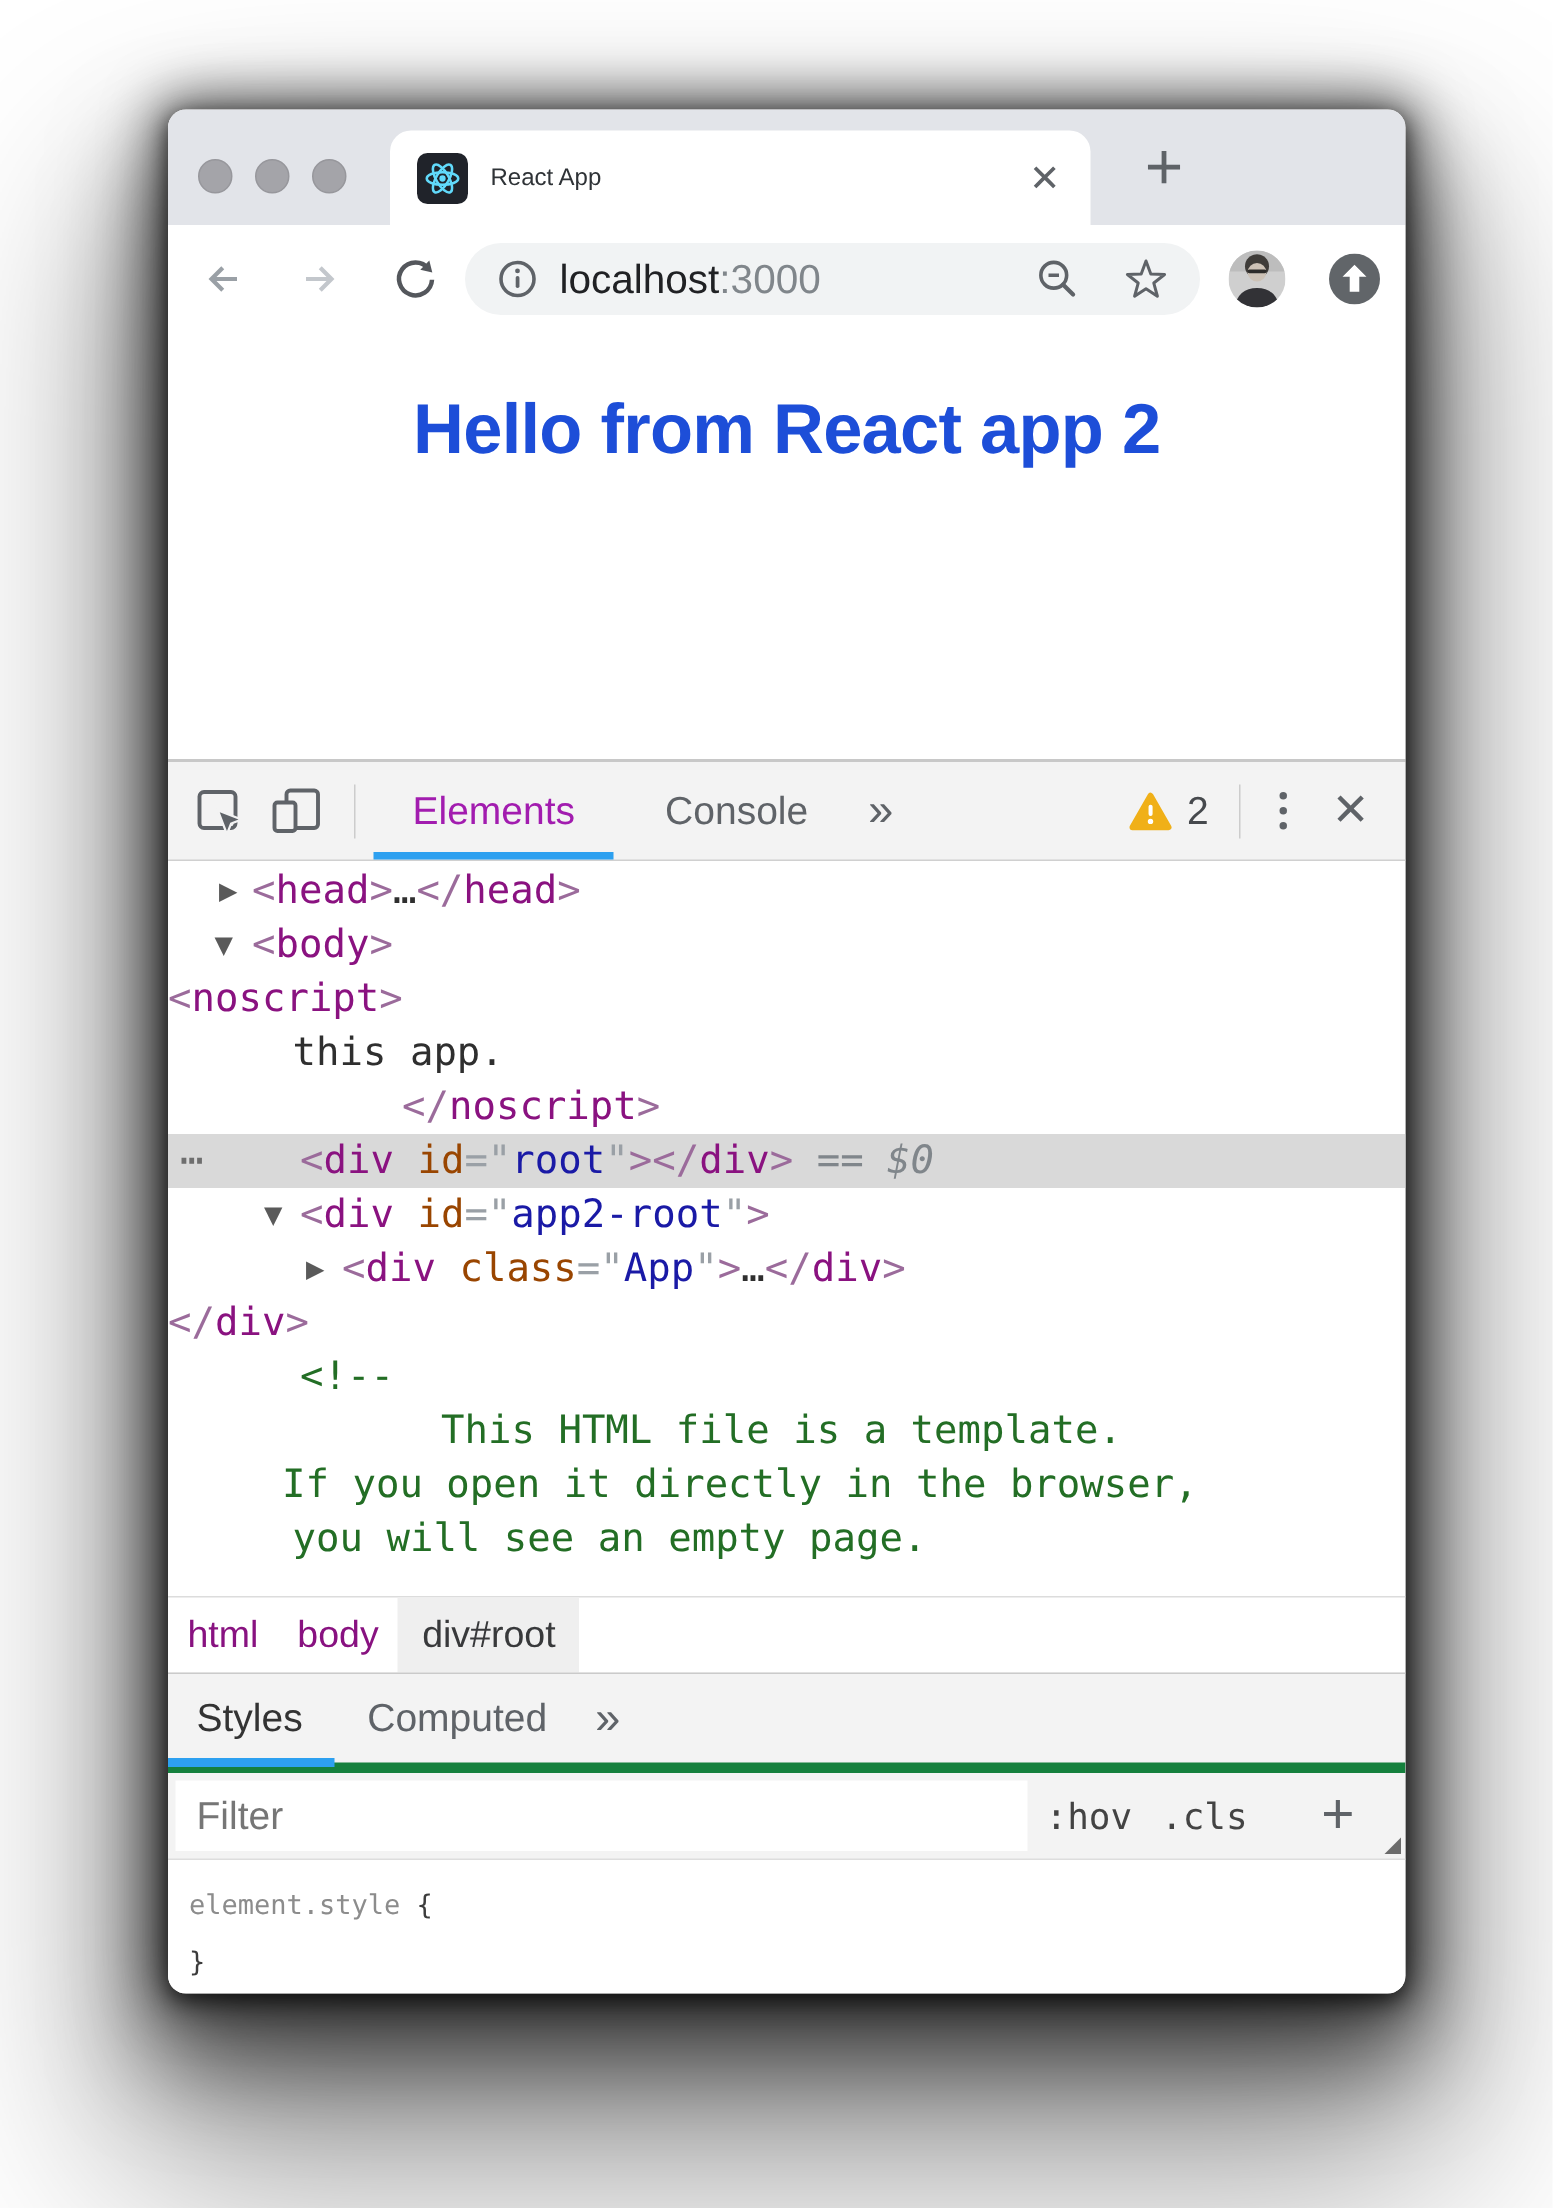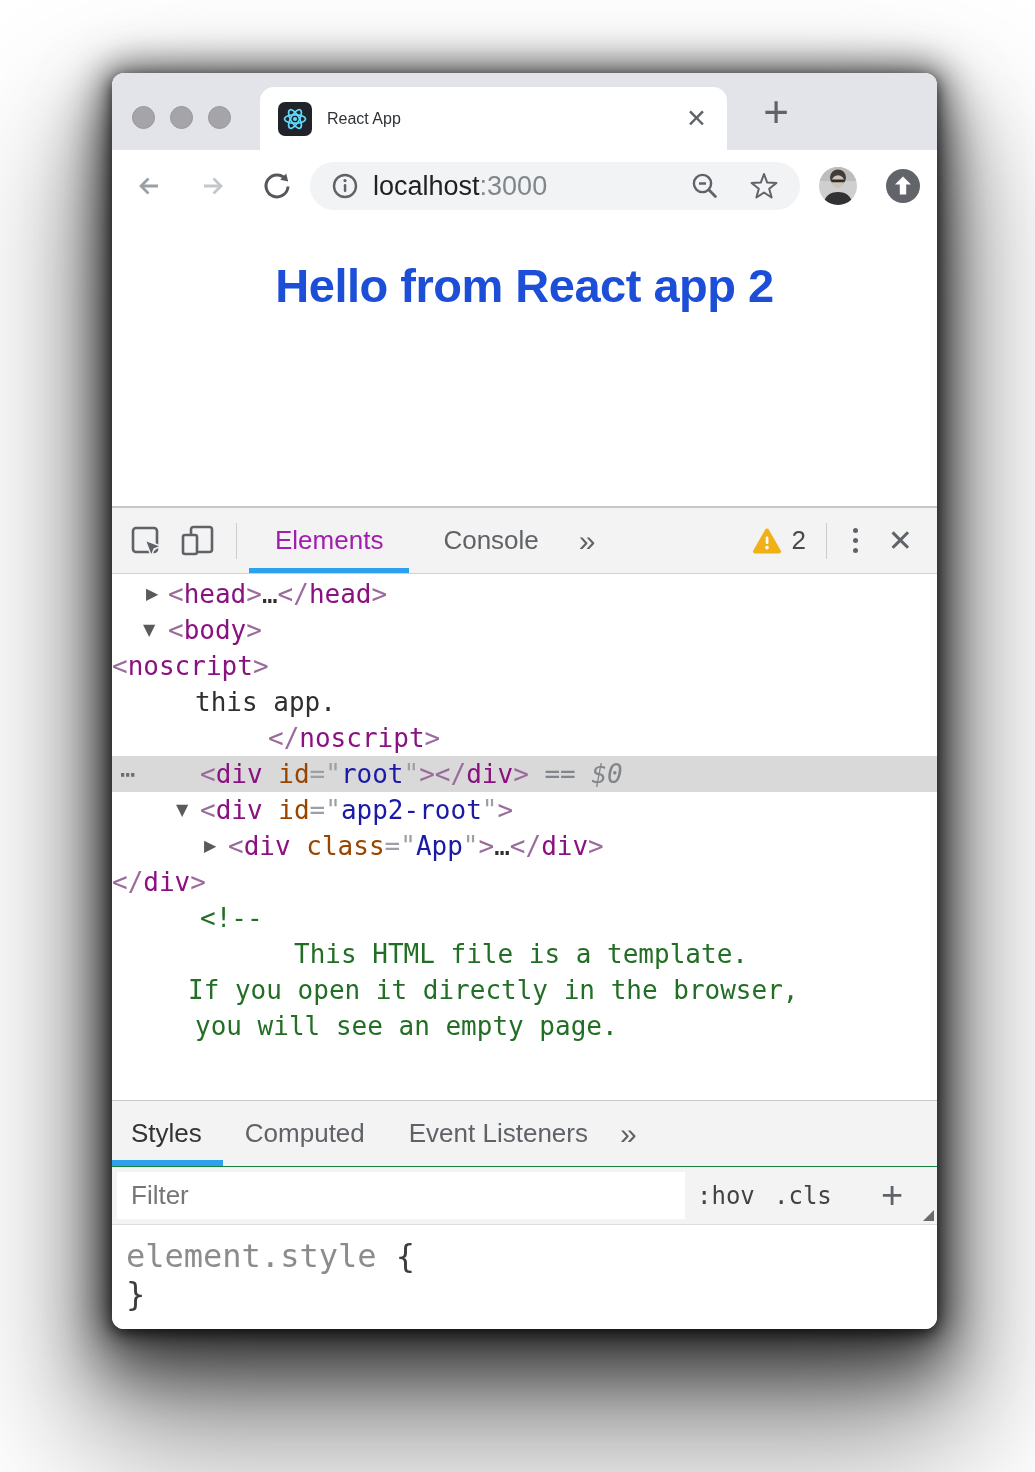--- a/index.html
+++ b/index.html
@@ -61,40 +61,40 @@
   .seg-b{color:#9b6b9b;} .seg-t{color:#8a1280;} .seg-a{color:#994500;}
   .seg-q{color:#9aa0a6;} .seg-v{color:#1a1aa6;} .seg-x{color:#2f2f2f;} .seg-n{color:#2f2f2f;}
   .seg-c{color:#236e25;} .seg-g{color:#80868b;} .seg-gi{color:#80868b;font-style:italic;}
   
   .crumbs{height:50px;flex:none;background:#fff;border-top:1px solid #dcdcdc;
           display:flex;align-items:stretch;padding-left:0;font-size:25px;}
   .crumb{display:flex;align-items:center;padding:0 13px;color:#881280;}
   .crumb.selected{background:#efefef;color:#38393b;padding:0 16px;}
   
   .side-tabs{height:67px;flex:none;background:#f3f3f3;border-top:1px solid #cacaca;
-             border-bottom:1px solid #15803d;display:flex;align-items:center;box-sizing:border-box;margin-top:36px;}
+             border-bottom:7px solid #15803d;display:flex;align-items:center;box-sizing:border-box;}
   .side-tab{position:relative;height:65px;display:flex;align-items:center;padding:0 22px;
             font-size:26px;color:#5f6368;flex:none;}
   .side-tab:first-child{padding:0 21px 0 19px;}
   .side-tab.active{color:#333;}
   .side-tab.active::after{content:"";position:absolute;left:0;right:0;bottom:0;height:6px;background:#2da0f0;}
   
   .filter-row{position:relative;height:58px;flex:none;background:#f3f3f3;border-bottom:1px solid #ddd;
               display:flex;align-items:center;box-sizing:border-box;}
   .filter-input{position:absolute;left:5px;top:5px;width:540px;height:47px;border:none;background:#fff;
                 font-size:26px;font-family:"Liberation Sans",sans-serif;color:#333;padding:0 14px;outline:none;}
   .filter-input::placeholder{color:#767676;}
   .pseudo{font-family:"DejaVu Sans Mono",monospace;font-size:24px;color:#434343;}
   .hov{position:absolute;left:585px;} .cls{position:absolute;left:662px;}
   .add-rule{position:absolute;left:752px;width:56px;text-align:center;font-size:38px;font-weight:300;color:#5f6368;}
   .corner-tri{position:absolute;right:3px;bottom:3px;width:0;height:0;
               border-left:11px solid transparent;border-bottom:11px solid #6b6b6b;}
   
   .style-rules{flex:1;background:#fff;padding:12px 0 0 14px;
-               font-family:"DejaVu Sans Mono","Liberation Mono",monospace;font-size:32px;line-height:38px;}
+               font-family:"DejaVu Sans Mono","Liberation Mono",monospace;font-size:18px;line-height:38px;}
   .sel-name{color:#8c8c8c;} .brace{color:#3c3c3c;}
 </style>
 </head>
 <body>
 
 <div class="stage">
   <div class="window">
 
     <div class="tabstrip">
       <div class="lights">
@@ -238,25 +238,29 @@
           <div class="dom-row selected" style="padding-left: 88px;"><span class="gutter">⋯</span><span class="seg-b">&lt;</span><span class="seg-t">div</span><span class="seg-n"> </span><span class="seg-a">id</span><span class="seg-q">="</span><span class="seg-v">root</span><span class="seg-q">"</span><span class="seg-b">&gt;&lt;/</span><span class="seg-t">div</span><span class="seg-b">&gt;</span><span class="seg-n"> </span><span class="seg-g">== </span><span class="seg-gi">$0</span></div>
           <div class="dom-row" style="padding-left: 88px;"><span class="arw" style="left: 64px;">▼</span><span class="seg-b">&lt;</span><span class="seg-t">div</span><span class="seg-n"> </span><span class="seg-a">id</span><span class="seg-q">="</span><span class="seg-v">app2-root</span><span class="seg-q">"</span><span class="seg-b">&gt;</span></div>
           <div class="dom-row" style="padding-left: 116px;"><span class="arw" style="left: 92px;">▶</span><span class="seg-b">&lt;</span><span class="seg-t">div</span><span class="seg-n"> </span><span class="seg-a">class</span><span class="seg-q">="</span><span class="seg-v">App</span><span class="seg-q">"</span><span class="seg-b">&gt;</span><span class="seg-x">…</span><span class="seg-b">&lt;/</span><span class="seg-t">div</span><span class="seg-b">&gt;</span></div>
           <div class="dom-row" style=""><span class="seg-b">&lt;/</span><span class="seg-t">div</span><span class="seg-b">&gt;</span></div>
           <div class="dom-row" style="padding-left: 88px;"><span class="seg-c">&lt;!--</span></div>
           <div class="dom-row" style="padding-left: 182px;"><span class="seg-c">This HTML file is a template.</span></div>
           <div class="dom-row" style="padding-left: 76px;"><span class="seg-c">If you open it directly in the browser,</span></div>
           <div class="dom-row" style="padding-left: 83px;"><span class="seg-c">you will see an empty page.</span></div>
         </div>
 
+      <div class="crumbs" id="crumbs">
+          <div class="crumb">html</div>
+          <div class="crumb">body</div>
+          <div class="crumb selected">div#root</div>
+        </div>
 
       <div class="side-tabs" id="side-tabs">
           <div class="side-tab active">Styles</div>
           <div class="side-tab">Computed</div>
-          <div class="side-tab">Event Listeners</div>
           <span class="chev">»</span>
         </div>
 
       <div class="filter-row">
         <input class="filter-input" placeholder="Filter" style="">
         <span class="pseudo hov">:hov</span>
         <span class="pseudo cls">.cls</span>
         <span class="add-rule">+</span>
         <span class="corner-tri"></span>
       </div>

